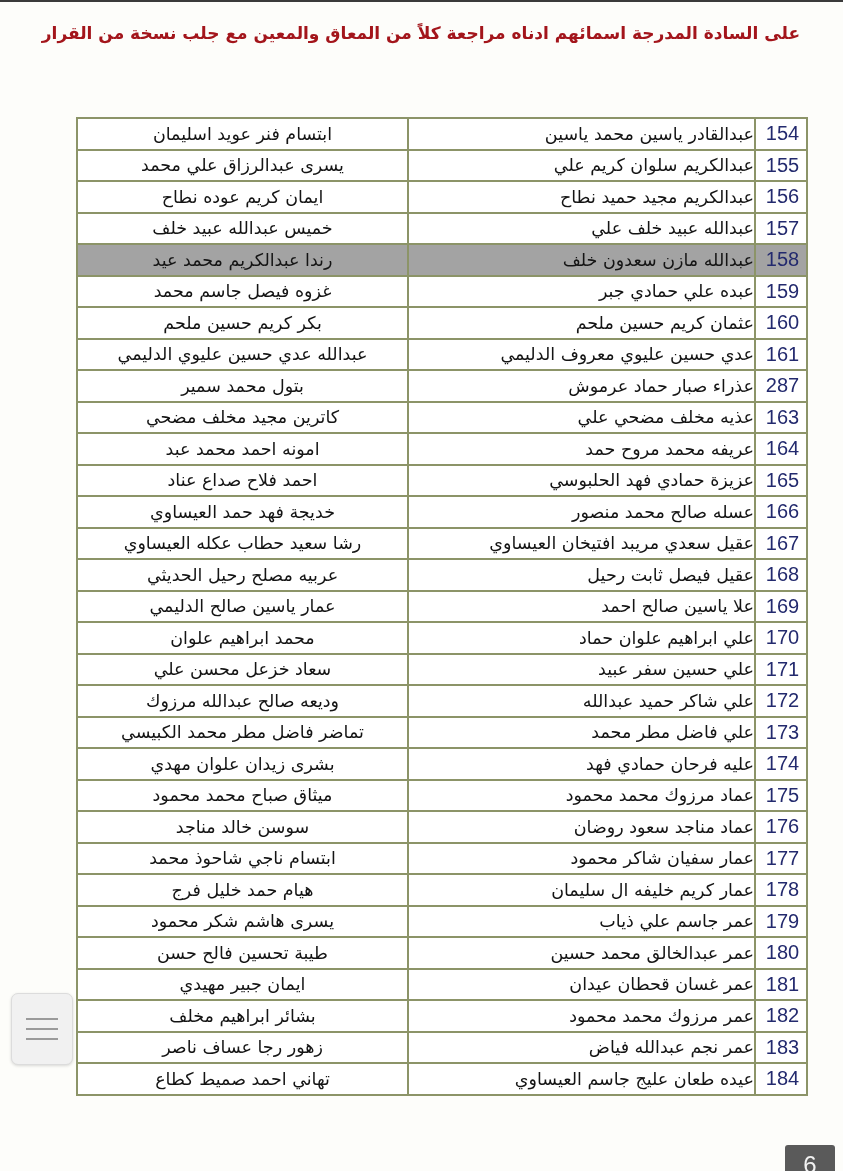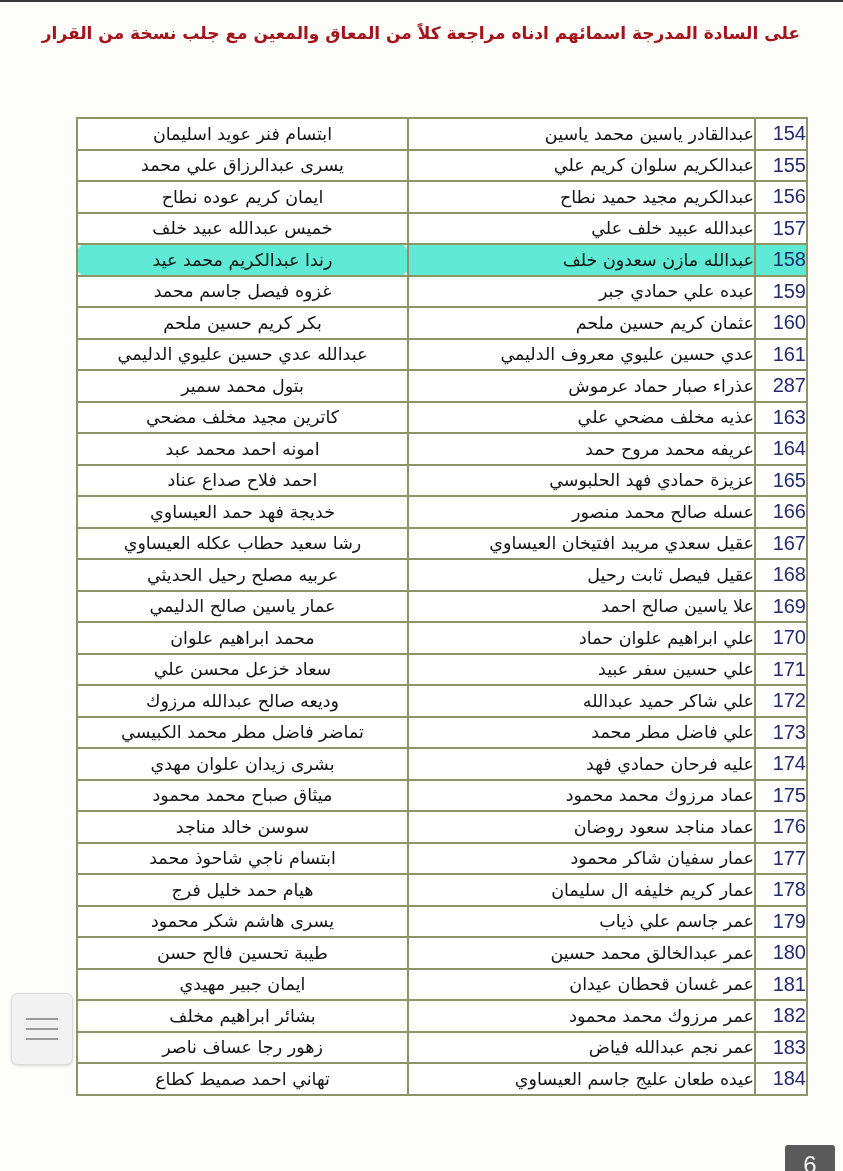--- a/index.html
+++ b/index.html
@@ -18,24 +18,24 @@
   table.names {
     position:absolute; left:76px; top:117px; width:731px;
     border-collapse:collapse; direction:rtl; table-layout:fixed;
     background:#ffffff;
   }
   table.names td {
     border:2px solid #8c9468; height:29.5px; padding:0;
     font-size:17.5px; color:#141414; text-align:center; white-space:nowrap;
     overflow:hidden;
   }
-  table.names td.num { width:47px; color:#232a6e; font-family:"Liberation Sans", sans-serif; font-size:20px; text-align:right; padding-left:3px; }
+  table.names td.num { width:47px; color:#232a6e; font-family:"Liberation Sans", sans-serif; font-size:20px; text-align:center; padding-left:3px; }
   table.names td.c1 { width:345px;text-align:right; }
-  table.names td.c2 { width:329px;border-radius:9px; }
-  table.names tr.hl td { background:#5eead4; }
+  table.names td.c2 { width:329px; }
+  table.names tr.hl td { background:#a3a3a3; }
   .menu-btn {
     position:absolute; left:11px; top:993px; width:60px; height:70px;
     background:#f1f1f1; border:1px solid #dcdcdc; border-radius:7px;
     box-shadow:0 1px 3px rgba(0,0,0,0.15);
   }
   .menu-btn .bar { position:absolute; left:14px; width:32px; height:2px; background:#9a9a9a; }
   .page-badge {
     position:absolute; left:785px; top:1145px; width:50px; height:26px;
     background:#5a5a5a; border-radius:3px 3px 0 0;
     color:#f2f2f2; font-family:"Liberation Sans", sans-serif; font-size:24px;

